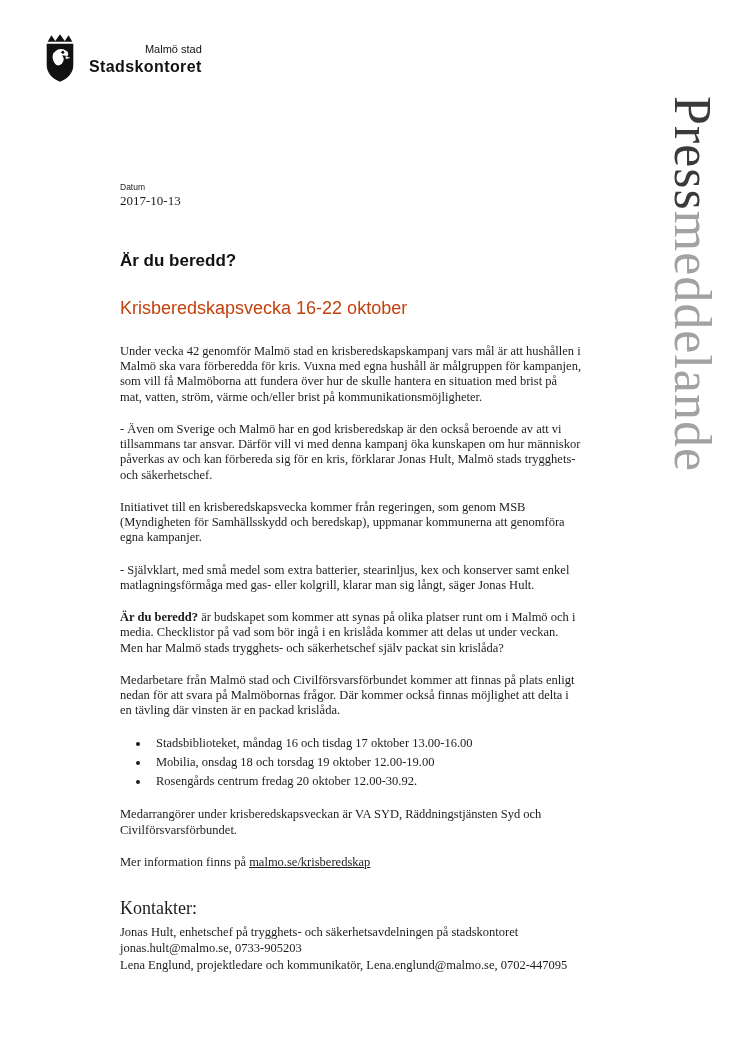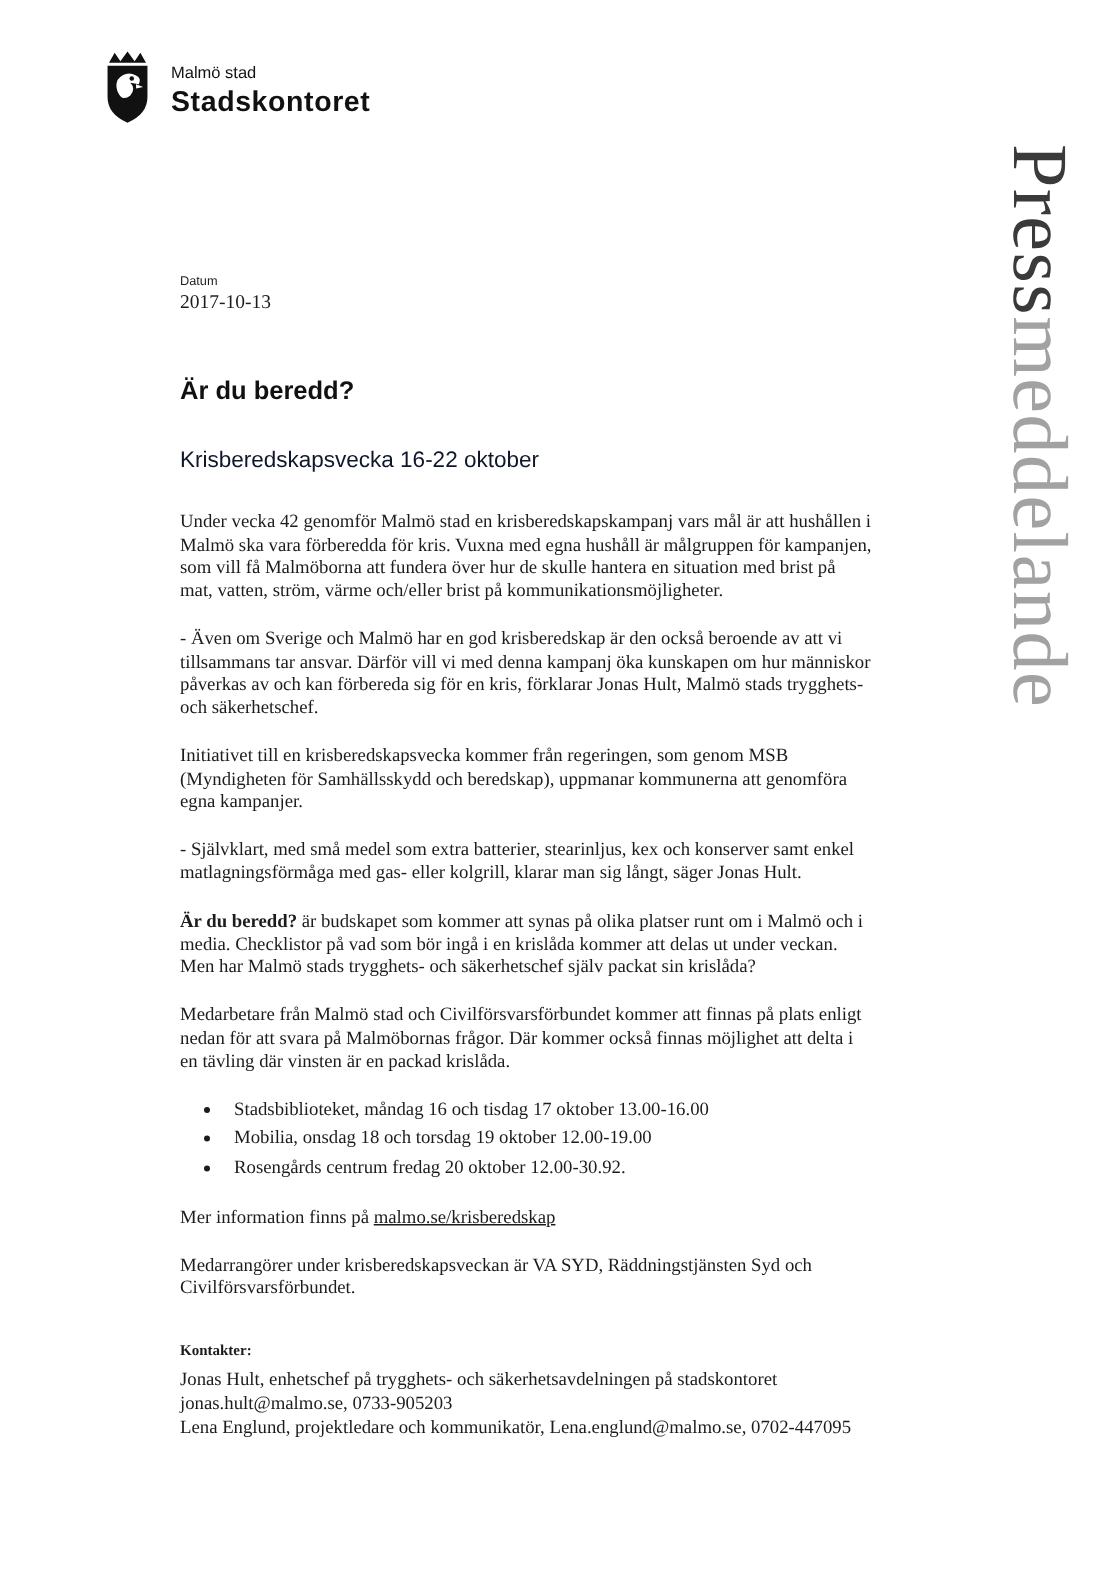--- a/index.html
+++ b/index.html
@@ -10,29 +10,30 @@
     background: #ffffff;
     overflow: hidden;
     font-family: "Liberation Serif", serif;
     color: #1c1c1c;
   }
 
   
   .logo {
     position: absolute;
     top: 33px;
-    left: 66px;
+    left: 41px;
     display: flex;
     align-items: flex-start;
     gap: 10px;
+    text-align: right;
   }
   .crest { width: 38px; height: 50px; display: block; }
   .logo-text { padding-top: 10px; font-family: "Liberation Sans", sans-serif; }
   .org-name { font-size: 11px; color: #111; line-height: 1.1; }
-  .dept-name { font-size: 19px; font-weight: bold; letter-spacing: 0.4px; color: #111; margin-top: 3px; }
+  .dept-name { font-size: 16px; font-weight: bold; letter-spacing: 0.4px; color: #111; margin-top: 3px; }
 
   
   .banner {
     position: absolute;
     top: 96px;
     right: 28px;
     writing-mode: vertical-rl;
     font-family: "Liberation Serif", serif;
     font-size: 52px;
     letter-spacing: 1px;
@@ -61,42 +62,42 @@
 
   .title {
     font-family: "Liberation Sans", sans-serif;
     font-size: 17px;
     font-weight: bold;
     color: #111;
     margin: 0 0 26px 0;
   }
   .subtitle {
     font-family: "Liberation Sans", sans-serif;
-    font-size: 15px;
+    font-size: 18px;
     font-weight: normal;
-    color: #0f172a;
+    color: #c2410c;
     margin: 0 0 24px 0;
   }
 
   .content p { margin: 0 0 17px 0; }
   .bold-lead { font-weight: bold; }
 
   ul.events {
     margin: 0 0 18px 0;
     padding-left: 30px;
     list-style-type: disc;
     font-family: Liberation Serif, serif;
   }
   ul.events li { margin-bottom: 4px; padding-left: 6px; }
 
   a.doc-link { color: #1c1c1c; text-decoration: underline; cursor: pointer; }
 
   .contacts-heading {
-    font-size: 10px;
-    font-weight: bold;
+    font-size: 18px;
+    font-weight: normal;
     margin: 28px 0 4px 0;
   }
   .contact-line { line-height: 1.3; }
 </style>
 </head>
 <body>
 
 <div class="page">
 
   <div class="logo">
@@ -133,23 +134,23 @@
 
     <p><span class="bold-lead">Är du beredd?</span><span> är budskapet som kommer att synas på olika platser runt om i Malmö och i media. Checklistor på vad som bör ingå i en krislåda kommer att delas ut under veckan. Men har Malmö stads trygghets- och säkerhetschef själv packat sin krislåda?</span></p>
     <p>Medarbetare från Malmö stad och Civilförsvarsförbundet kommer att finnas på plats enligt nedan för att svara på Malmöbornas frågor. Där kommer också finnas möjlighet att delta i en tävling där vinsten är en packad krislåda.</p>
 
     <ul class="events">
       <li>Stadsbiblioteket, måndag 16 och tisdag 17 oktober 13.00-16.00</li>
       <li>Mobilia, onsdag 18 och torsdag 19 oktober 12.00-19.00</li>
       <li>Rosengårds centrum fredag 20 oktober 12.00-30.92.</li>
     </ul>
 
+    <p>Medarrangörer under krisberedskapsveckan är VA SYD, Räddningstjänsten Syd och Civilförsvarsförbundet.</p>
+
     <p><span>Mer information finns på </span><a class="doc-link" href="#">malmo.se/krisberedskap</a></p>
-
-    <p>Medarrangörer under krisberedskapsveckan är VA SYD, Räddningstjänsten Syd och Civilförsvarsförbundet.</p>
 
     <div class="contacts-heading">Kontakter:</div>
     <div class="contact-line">Jonas Hult, enhetschef på trygghets- och säkerhetsavdelningen på stadskontoret</div>
     <div class="contact-line">jonas.hult@malmo.se, 0733-905203</div>
     <div class="contact-line">Lena Englund, projektledare och kommunikatör, Lena.englund@malmo.se, 0702-447095</div>
 
   </div>
 </div>
 
 </body></html>

